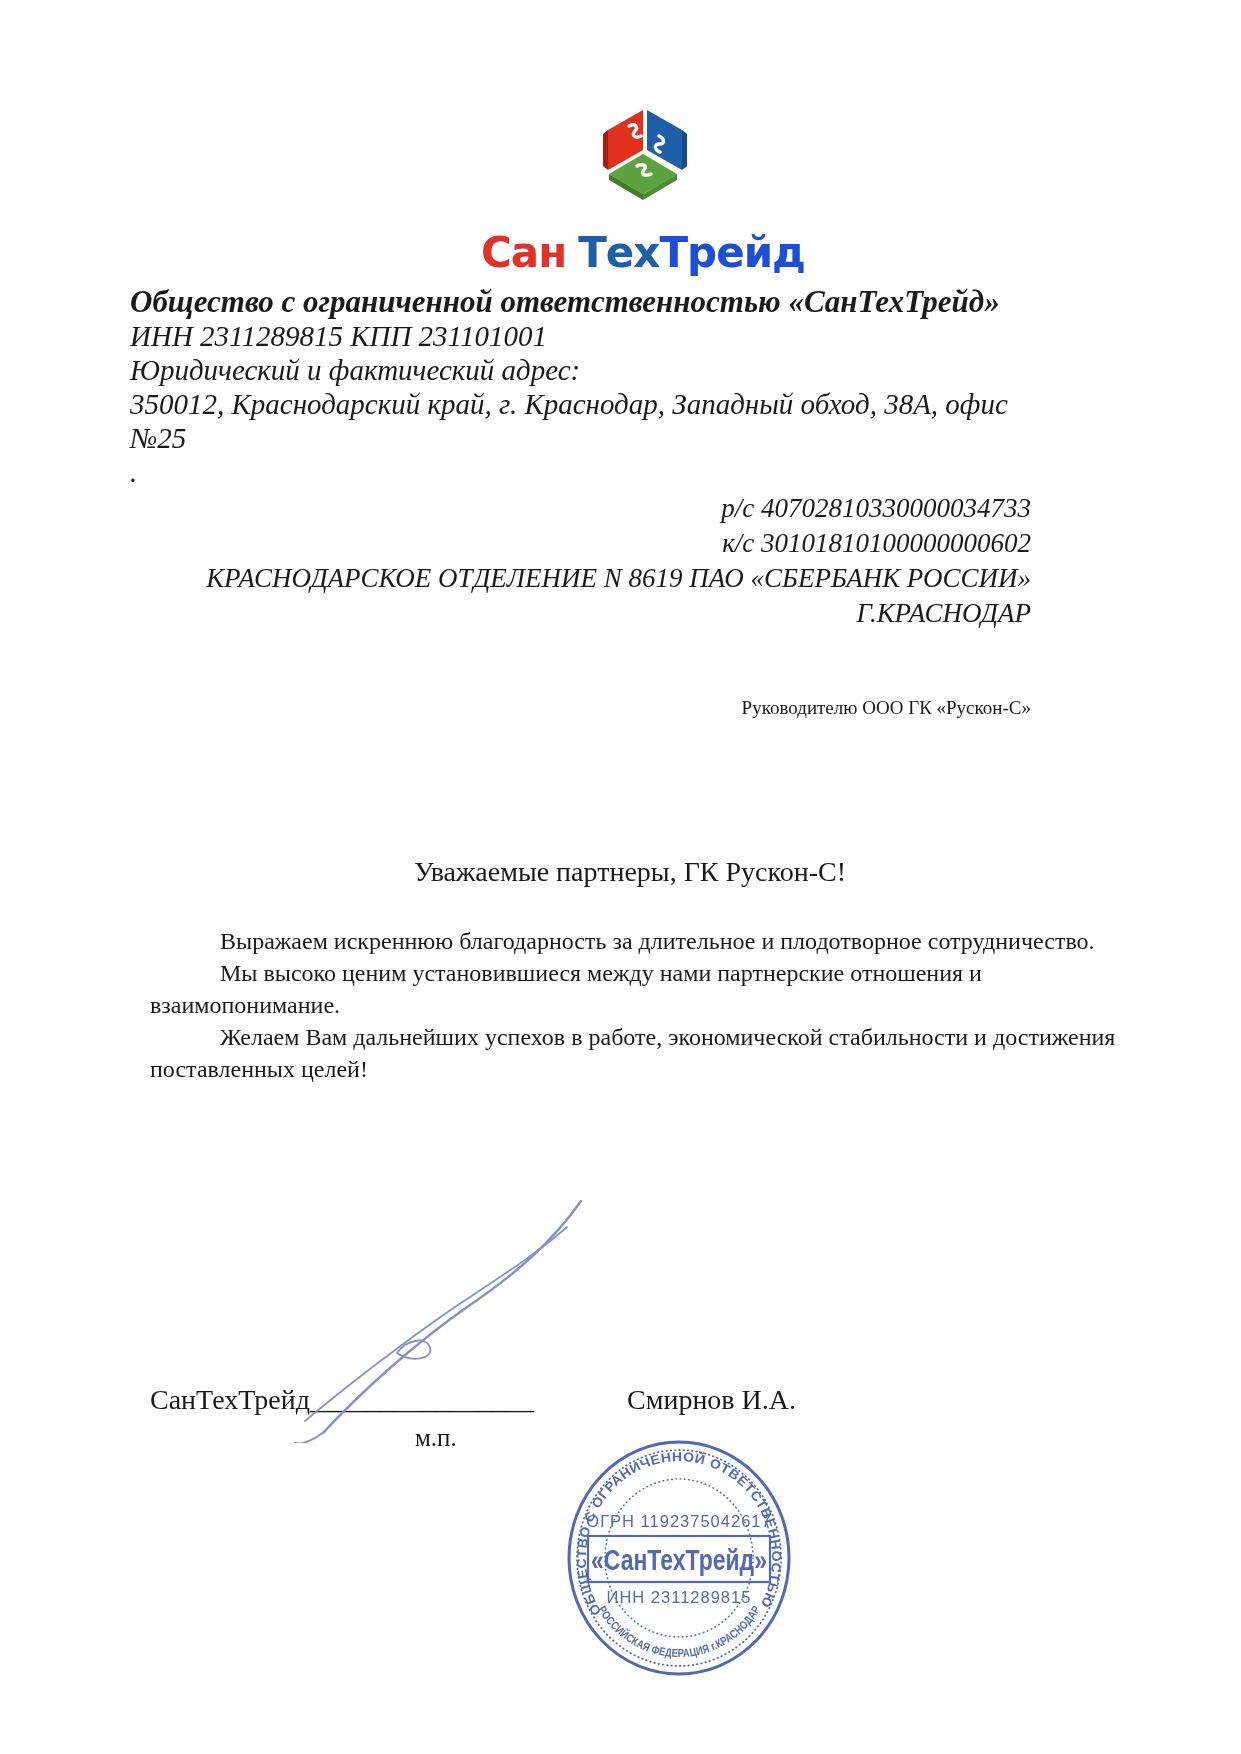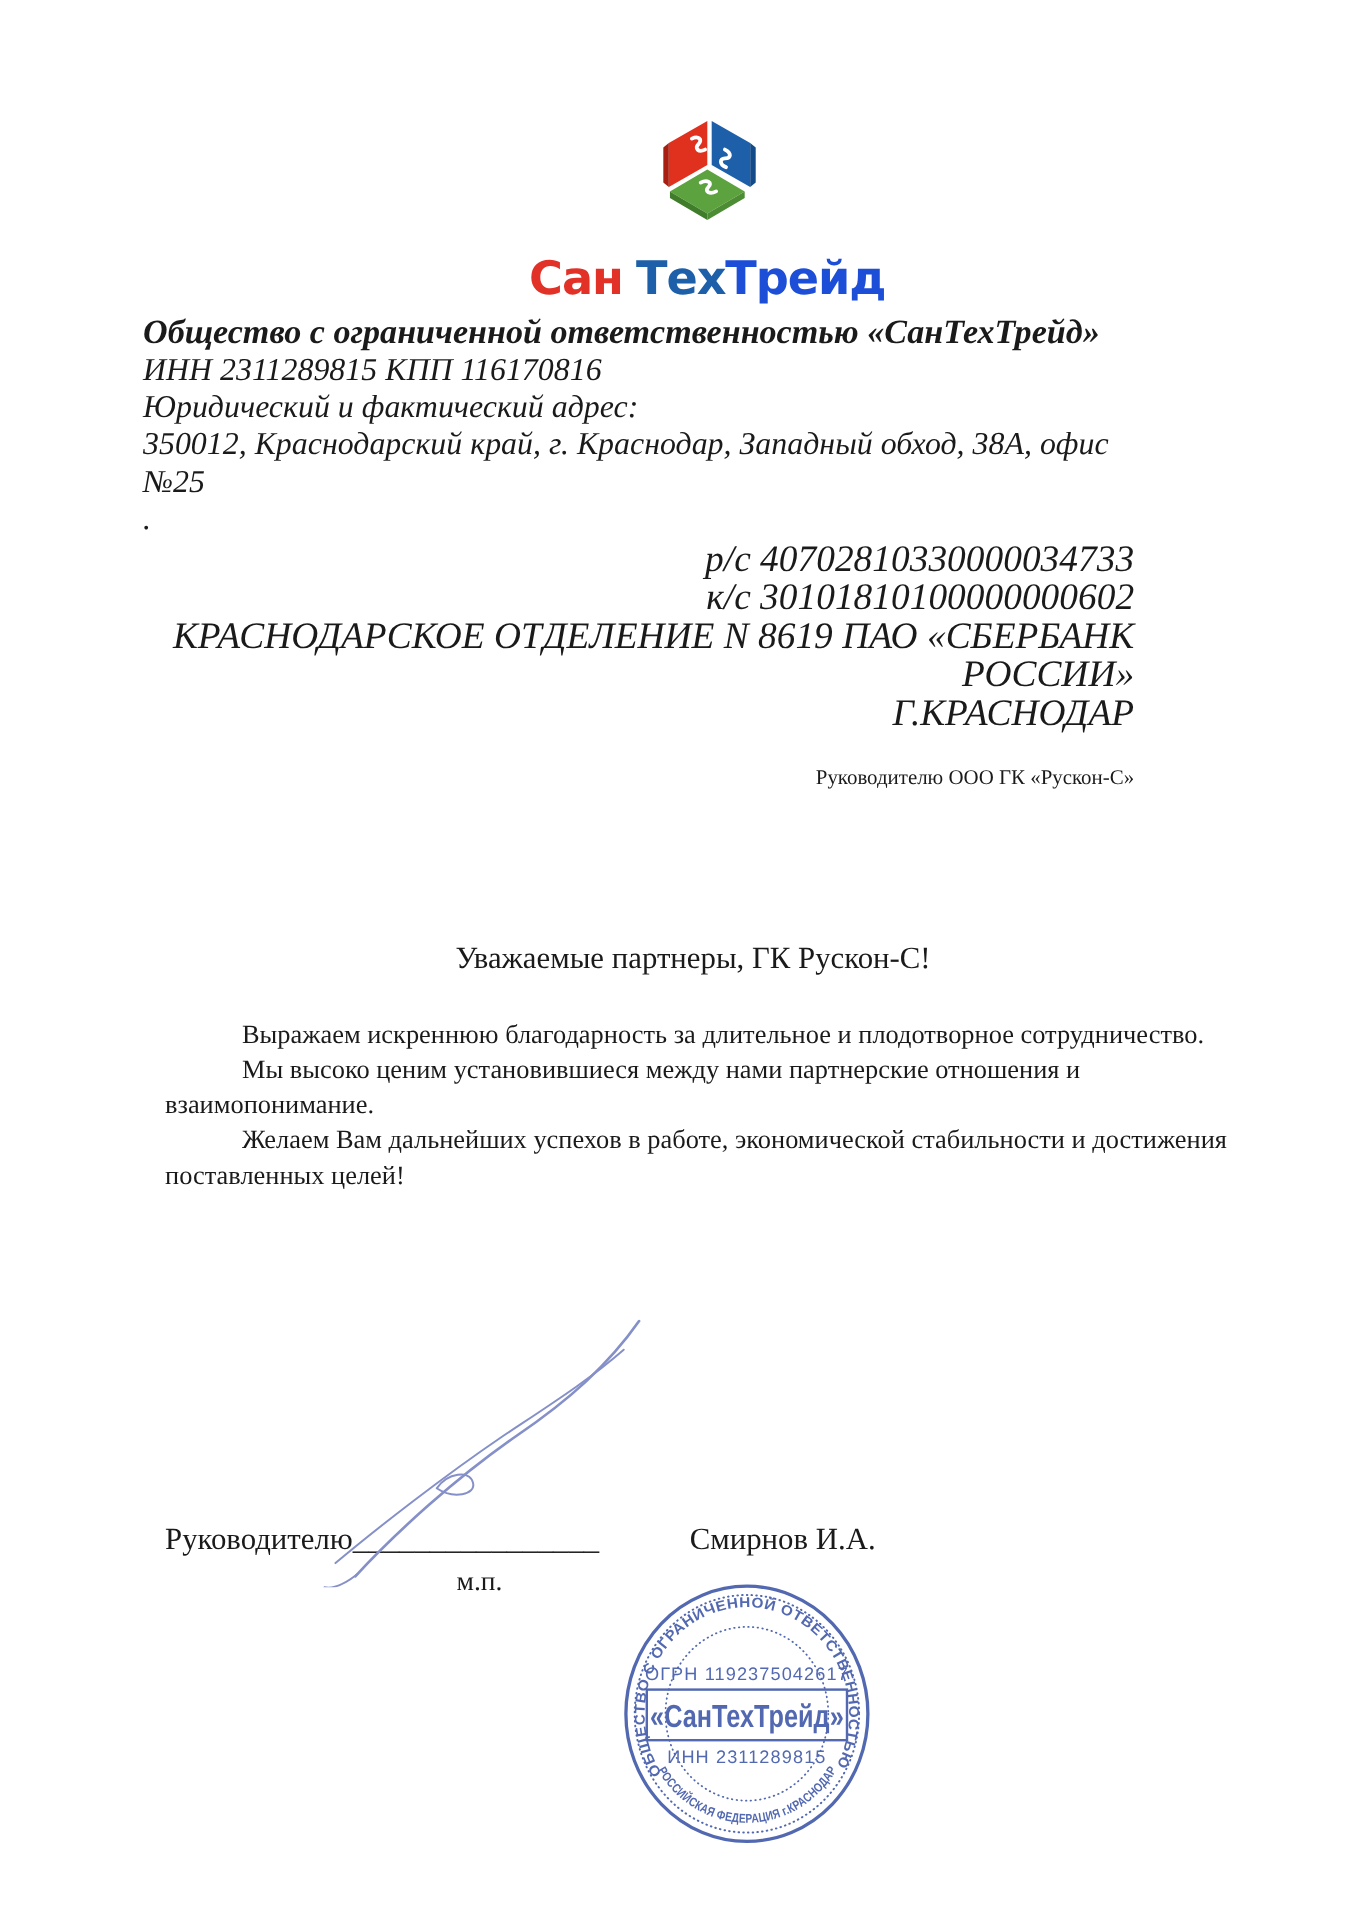--- a/index.html
+++ b/index.html
@@ -11,21 +11,21 @@
   .logo-block{position:absolute;top:108px;left:643px;transform:translateX(-50%);text-align:center;}
   .logo-cube{display:block;margin:0 auto 6px auto;}
   .logo-text{font-family:"DejaVu Sans", sans-serif;font-weight:bold;font-size:42px;letter-spacing:-1px;line-height:1;white-space:nowrap;}
   .c-red{color:#e23127;}
   .c-blue{color:#1d5fa9;margin-left:12px;}
   .c-green{color:#1d4ed8;}
   
   .header-block{position:absolute;top:285px;left:130px;width:900px;text-align:left;font-style:italic;font-size:29px;line-height:34px;}
   .header-company{font-weight:bold;font-size:31px;}
   
-  .bank-block{position:absolute;top:491px;left:130px;width:901px;text-align:right;font-style:italic;font-size:34px;line-height:35px;}
+  .bank-block{position:absolute;top:491px;left:130px;width:901px;text-align:right;font-style:italic;font-size:27px;line-height:35px;}
   
   .recipient{position:absolute;top:692px;left:130px;width:901px;text-align:right;font-size:19px;line-height:32px;}
   
   .salutation{position:absolute;top:856px;left:150px;width:960px;text-align:center;font-size:28px;line-height:32px;}
   
   .letter-body{position:absolute;top:925px;left:150px;width:1000px;font-size:24px;line-height:32px;}
   .letter-body p{margin:0;text-indent:70px;}
   
   .sig-row{position:absolute;top:1384px;left:150px;width:950px;font-size:28px;line-height:32px;white-space:nowrap;}
   .sig-name{position:absolute;left:477px;top:0;}
@@ -56,21 +56,21 @@
     <polygon points="16,66 50,46 84,66 50,86" fill="#5ca23f"></polygon>
     <polygon points="16,66 50,86 50,92 16,72" fill="#3f7d2a"></polygon>
     <polygon points="84,66 50,86 50,92 84,72" fill="#4c8c33"></polygon>
     <path d="M44 58 c6 -3 11 0 7 4 c-4 4 1 7 7 4" stroke="#ffffff" stroke-width="3.5" fill="none" stroke-linecap="round"></path>
   </svg>
   <div class="logo-text"><span class="c-red">Сан</span><span class="c-blue">Тех</span><span class="c-green">Трейд</span></div>
 </div>
 
 <div class="header-block">
   <div class="header-company">Общество с ограниченной ответственностью «СанТехТрейд»</div>
-  <div>ИНН 2311289815 КПП 116170816</div>
+  <div>ИНН 2311289815 КПП 231101001</div>
   <div>Юридический и фактический адрес:</div>
   <div>350012, Краснодарский край, г. Краснодар, Западный обход, 38А, офис №25</div>
   <div>.</div>
 </div>
 
 <div class="bank-block">
   <div>р/с 40702810330000034733</div>
   <div>к/с 30101810100000000602</div>
   <div>КРАСНОДАРСКОЕ ОТДЕЛЕНИЕ N 8619 ПАО «СБЕРБАНК РОССИИ»</div>
   <div>Г.КРАСНОДАР</div>
@@ -80,21 +80,21 @@
 
 <div class="salutation">Уважаемые партнеры, ГК Рускон-С!</div>
 
 <div class="letter-body">
   <p>Выражаем искреннюю благодарность за длительное и плодотворное сотрудничество.</p>
   <p>Мы высоко ценим установившиеся между нами партнерские отношения и взаимопонимание.</p>
   <p>Желаем Вам дальнейших успехов в работе, экономической стабильности и достижения поставленных целей!</p>
 </div>
 
 <div class="sig-row">
-  <span>Руководителю</span><span>________________</span>
+  <span>СанТехТрейд</span><span>________________</span>
   <span class="sig-name">Смирнов И.А.</span>
 </div>
 <div class="seal-mark">м.п.</div>
 
 <svg class="sig-scrawl" width="340" height="260" viewBox="0 0 340 260">
   <g fill="none" stroke="#8590c9" stroke-width="2.4" stroke-linecap="round">
     <path d="M 68 250 C 105 210 160 160 215 122 C 262 90 298 58 326 18"></path>
     <path d="M 50 238 C 88 206 150 158 200 124 C 245 94 280 72 312 44" stroke-width="1.8"></path>
     <path d="M 142 170 c 10 -14 30 -17 33 -5 c 3 11 -18 15 -33 5" stroke-width="1.8"></path>
     <path d="M 70 248 c -10 8 -20 14 -30 12" stroke-width="1.8"></path>

